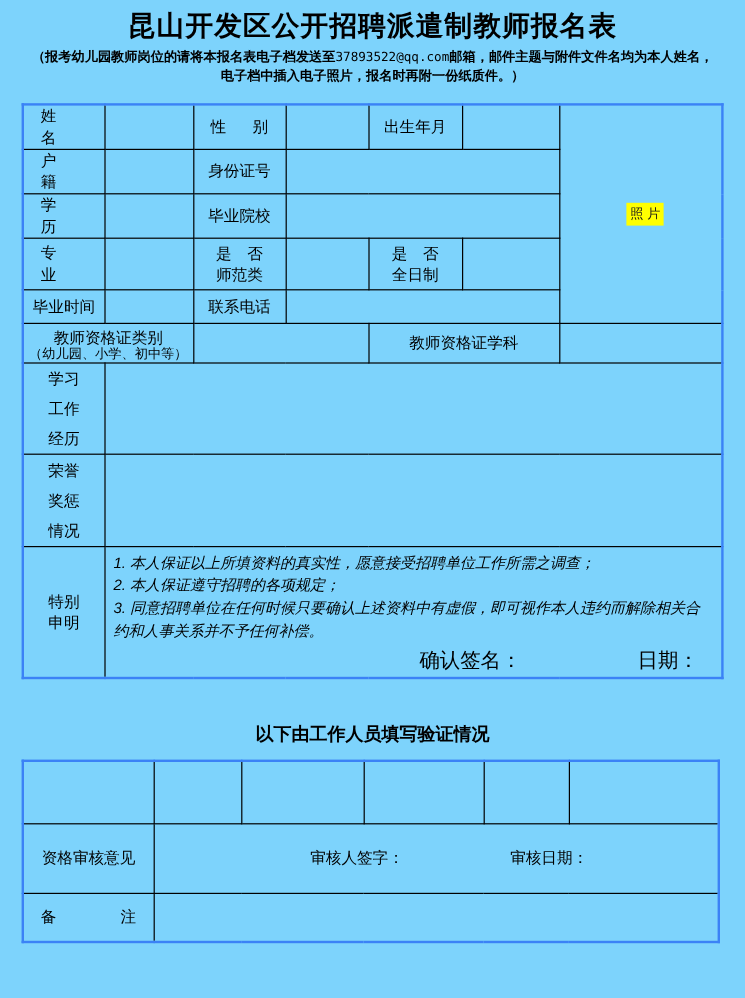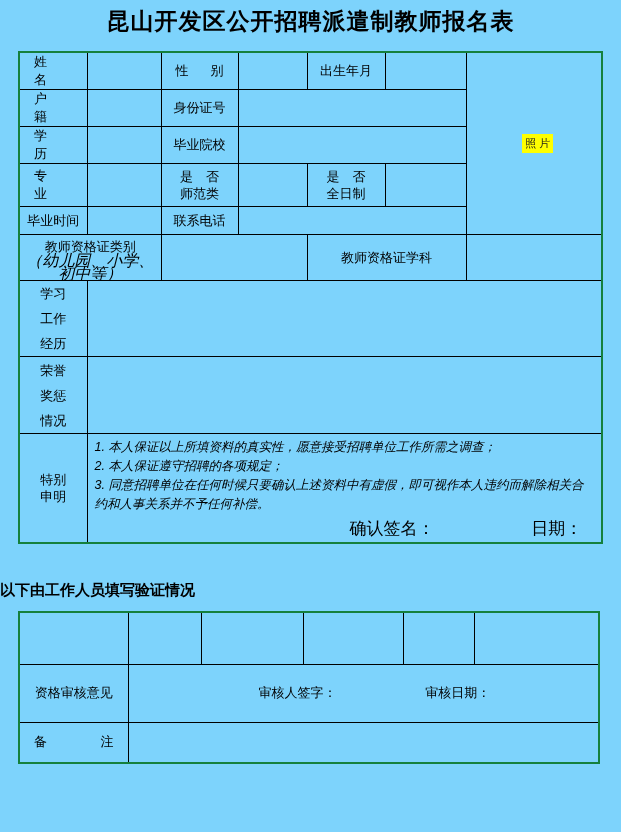--- a/index.html
+++ b/index.html
@@ -17,57 +17,60 @@
   .fields .row { height:22px; line-height:18px; margin-bottom:2px; white-space:nowrap; }
   .blank { display:inline-block; border-bottom:1px solid #000; height:15px; vertical-align:bottom; }
   .hint { font-weight:normal; font-style:italic; font-size:13px; margin-left:13px; }
   .pos-label { margin-left:104px; }
 
   
   table { border-collapse:collapse; table-layout:fixed; margin-left:18px; }
   .t1 { width:583px; margin-top:5px; }
   .t2 { width:580px; margin-top:11px; }
   td, th { border:1px solid #000; font-size:13px; font-weight:normal; text-align:center; vertical-align:middle; padding:0 2px; overflow:hidden; }
-  .t1, .t2 { border:2px solid #15803d; }
+  .t1, .t2 { border:2px solid #3b82f6; }
   .t1 td { }
   .spread { text-align:justify; text-align-last:justify; padding:0 14px; }
   .pre { white-space:pre-line; }
   .r1 td{height:27px} .r2 td{height:26px} .r3 td{height:26px}
   .r4 td{height:43px} .r5 td{height:28px} .r6 td{height:32px}
   .r7 td{height:73px} .r8 td{height:77px} .r9 td{height:95px}
   .two-line { line-height:17px; }
   .vlabel { line-height:25px; }
-  .cert-hint { font-size:16px; font-style:italic; font-weight:normal; display:block; line-height:13px; }
+  .cert-hint { font-size:11px; font-weight:normal; display:block; line-height:13px; }
   .cert-main { display:block; line-height:15px; padding-top:4px; }
 
   .photo-cell { vertical-align:middle;padding-left:10px; }
   .photo-mark { display:inline-block; background:#FFFF00; color:#1a1a1a; font-size:11px; padding:2px 3px; }
 
   .stmt { text-align:left; vertical-align:top; padding:4px 7px 2px 7px; }
   .stmt-item { font-size:12.5px; font-style:italic; line-height:19px; }
   .stmt-sign { margin-top:3px; font-size:17px; white-space:nowrap; }
   .sign-label { margin-left:255px; }
   .date-label { margin-left:92px; }
 
-  .verify-title { font-size:15px; font-weight:bold; margin-top:37px; }
+  .verify-title { text-align:center; font-size:15px; font-weight:bold; margin-top:37px; }
   .t2 th { height:28px; font-size:13px; }
   .t2 .empty td { height:52px; }
   .t2 .audit td { height:58px; }
   .t2 .remark td { height:41px; }
   .audit-area { text-align:left; font-size:13px; white-space:nowrap; }
   .auditor-sign { margin-left:128px; }
   .audit-date { margin-left:85px; }
 </style>
 </head>
 <body>
 
 <div class="sheet">
 
   <div class="doc-title">昆山开发区公开招聘派遣制教师报名表</div>
 
+  <div class="doc-subtitle"><span>（报考幼儿园教师岗位的请将本报名表电子档发送至</span><span class="email">37893522@qq.com</span><span>邮箱，邮件主题与附件文件名均为本人姓名，</span><br>
+    <span>电子档中插入电子照片，报名时再附一份纸质件。）</span>
+  </div>
 
   <div class="fields">
   </div>
 
   <table class="t1">
     <colgroup>
       <col style="width:68px">
         <col style="width:74px">
         <col style="width:77px">
       <col style="width:69px">

